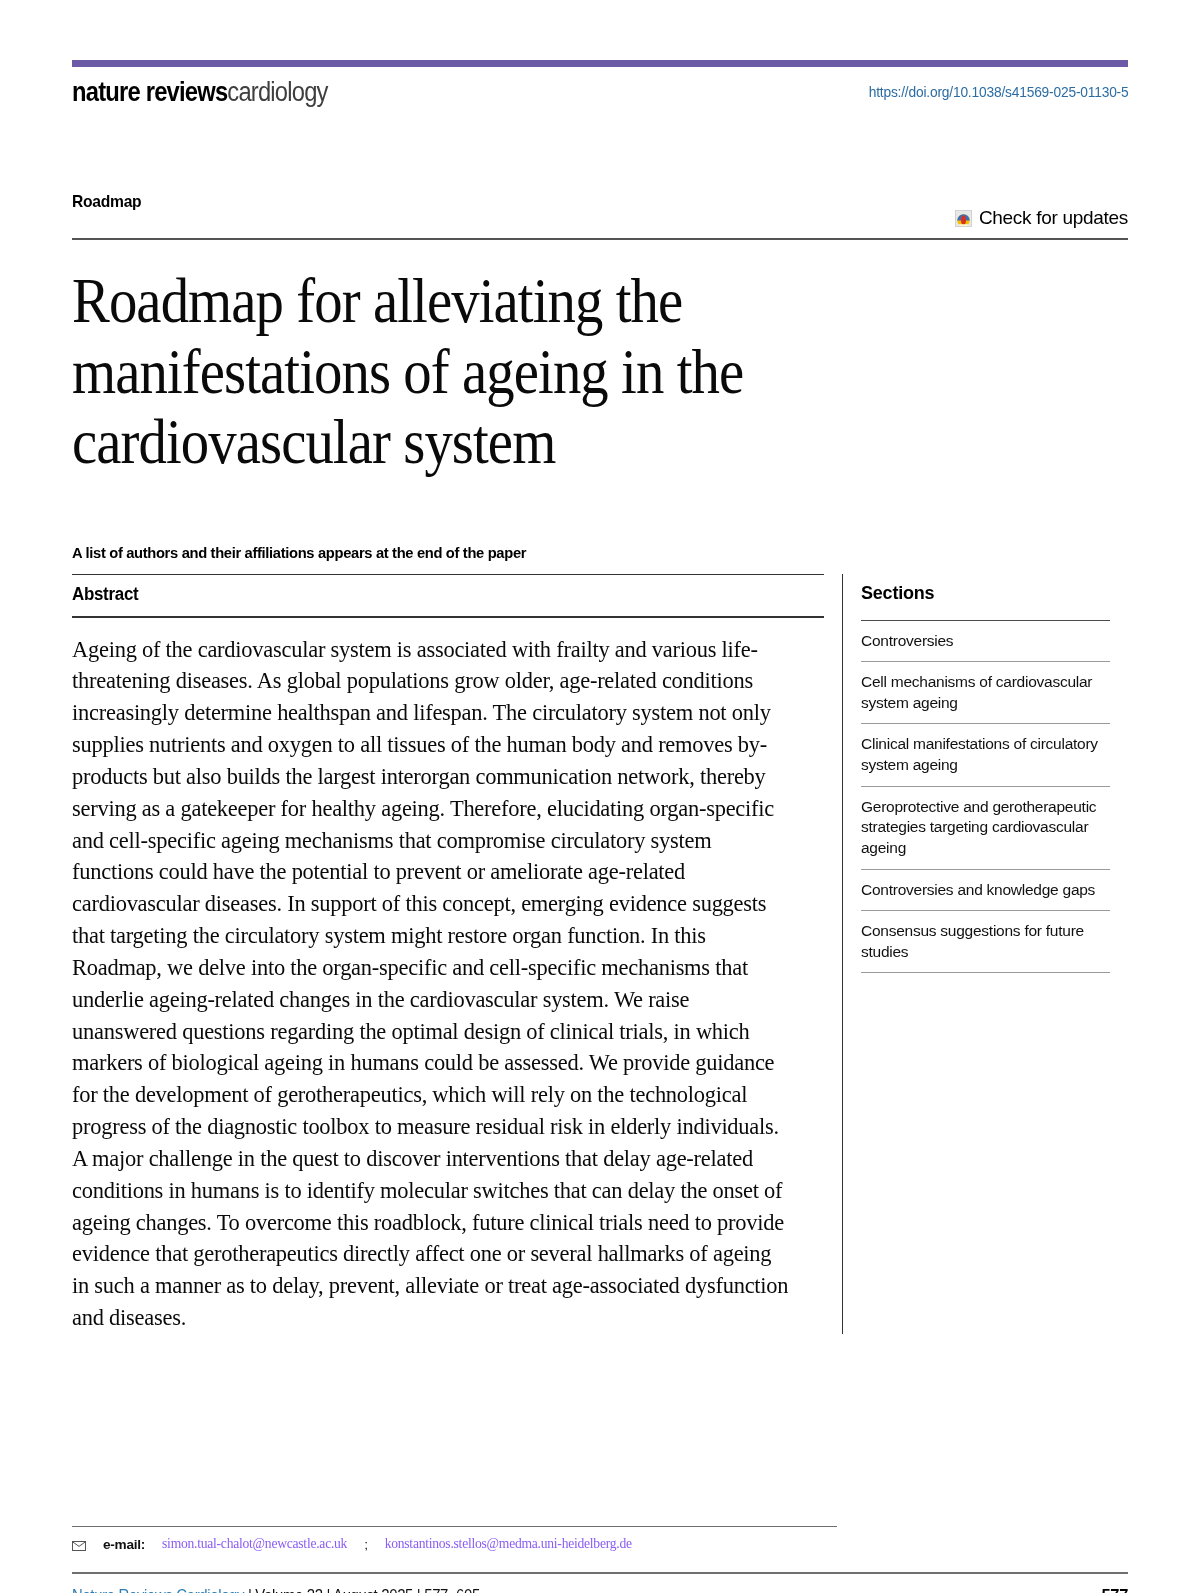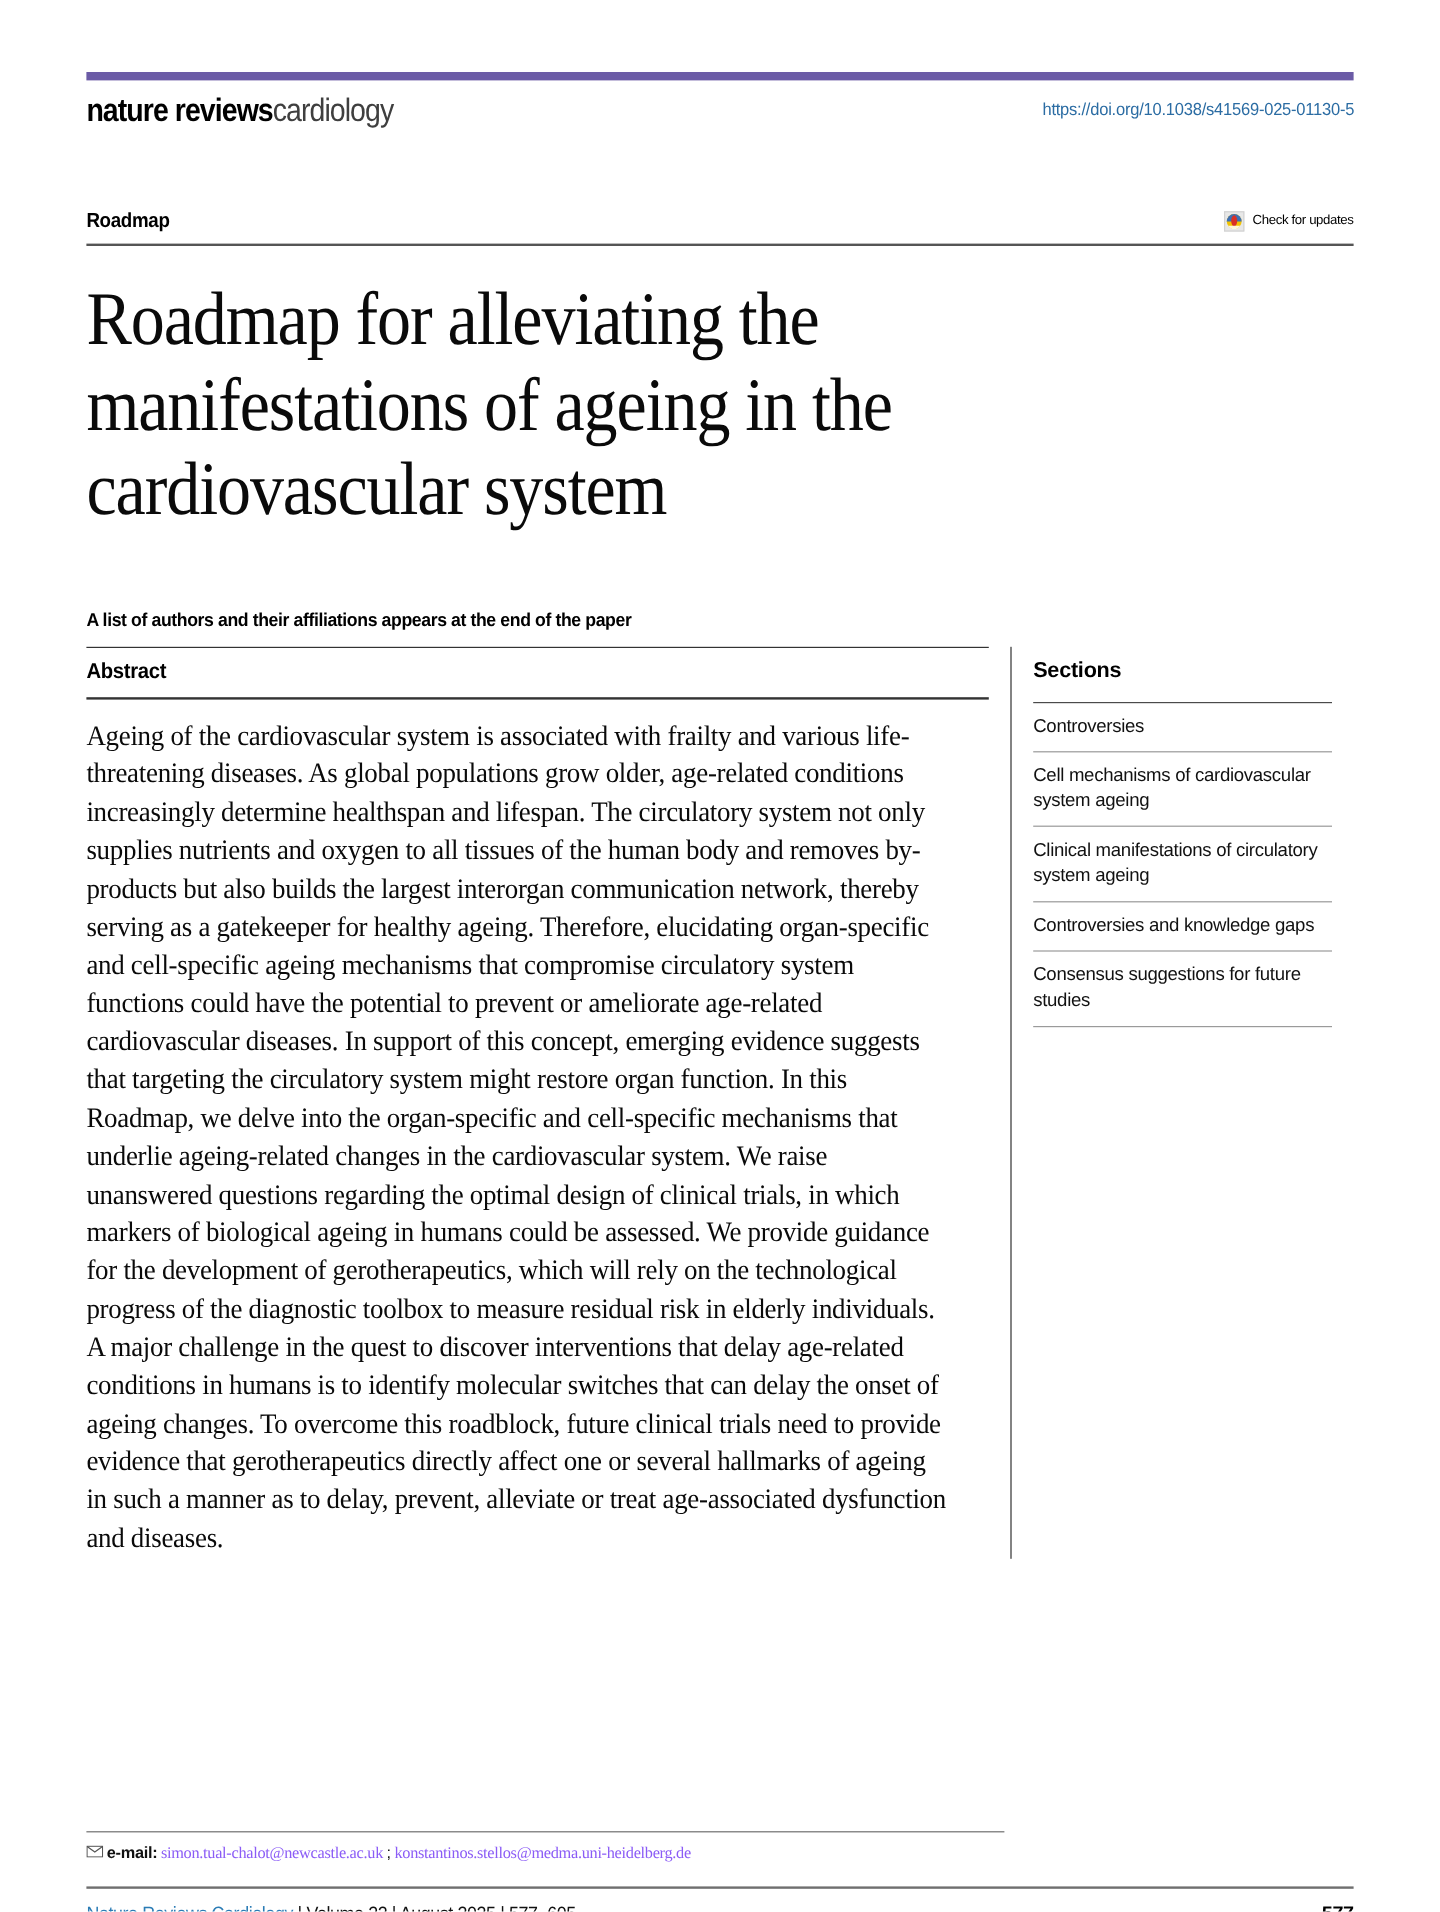--- a/index.html
+++ b/index.html
@@ -78,23 +78,24 @@
     font-size: 17px;
     font-weight: 700;
     letter-spacing: -0.3px;
     transform: scaleX(0.92);
     transform-origin: left center;
   }
   .check-updates {
     display: flex;
     align-items: center;
     gap: 7px;
-    font-size: 11px;
+    font-size: 19px;
     letter-spacing: -0.3px;
     white-space: nowrap;
+    margin-top: 33px;
   }
   .crossmark {
     width: 17px;
     height: 17px;
     position: relative;
     flex: 0 0 auto;
     background: #e8e8e8;
     border: 1px solid #d2d2d2;
     box-sizing: border-box;
     overflow: hidden;
@@ -210,22 +211,22 @@
     top: 1466px;
     width: 770px;
   }
   .email-rule {
     height: 1.2px;
     background: #6f6f6f;
     width: 765px;
   }
   .email-line {
     display: flex;
-    align-items: flex-start;
-    gap: 3px;
+    align-items: center;
+    gap: 17px;
     margin-top: 9px;
     font-size: 13.6px;
     letter-spacing: -0.25px;
     white-space: nowrap;
   }
   .env-icon {
     width: 14px;
     height: 10px;
     flex: 0 0 auto;
     position: relative;
@@ -324,20 +325,21 @@
       <div class="abstract-rule"></div>
       <div class="abstract-text">Ageing of the cardiovascular system is associated with frailty and various life-threatening diseases. As global populations grow older, age-related conditions increasingly determine healthspan and lifespan. The circulatory system not only supplies nutrients and oxygen to all tissues of the human body and removes by-products but also builds the largest interorgan communication network, thereby serving as a gatekeeper for healthy ageing. Therefore, elucidating organ-specific and cell-specific ageing mechanisms that compromise circulatory system functions could have the potential to prevent or ameliorate age-related cardiovascular diseases. In support of this concept, emerging evidence suggests that targeting the circulatory system might restore organ function. In this Roadmap, we delve into the organ-specific and cell-specific mechanisms that underlie ageing-related changes in the cardiovascular system. We raise unanswered questions regarding the optimal design of clinical trials, in which markers of biological ageing in humans could be assessed. We provide guidance for the development of gerotherapeutics, which will rely on the technological progress of the diagnostic toolbox to measure residual risk in elderly individuals. A major challenge in the quest to discover interventions that delay age-related conditions in humans is to identify molecular switches that can delay the onset of ageing changes. To overcome this roadblock, future clinical trials need to provide evidence that gerotherapeutics directly affect one or several hallmarks of ageing in such a manner as to delay, prevent, alleviate or treat age-associated dysfunction and diseases.</div>
     </div>
 
     <div class="col-sections">
       <div class="sections-heading">Sections</div>
       <div class="sections-list">
         <div class="section-item">Controversies</div>
         <div class="section-item">Cell mechanisms of cardiovascular system ageing</div>
         <div class="section-item">Clinical manifestations of circulatory system ageing</div>
+        <div class="section-item">Geroprotective and gerotherapeutic strategies targeting cardiovascular ageing</div>
         <div class="section-item">Controversies and knowledge gaps</div>
         <div class="section-item">Consensus suggestions for future studies</div>
       </div>
     </div>
   </div>
 
   <div class="email-block">
     <div class="email-rule"></div>
     <div class="email-line">
       <span class="env-icon">

